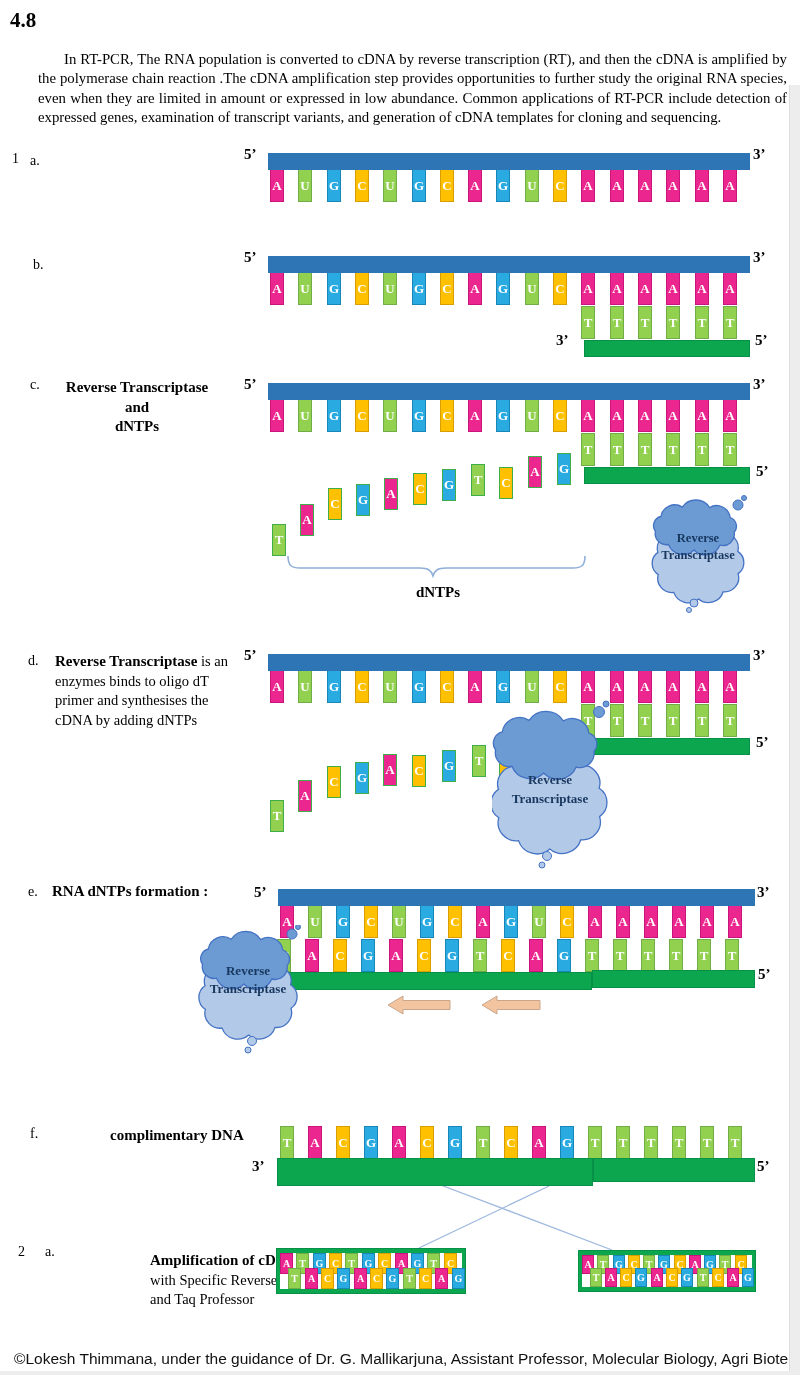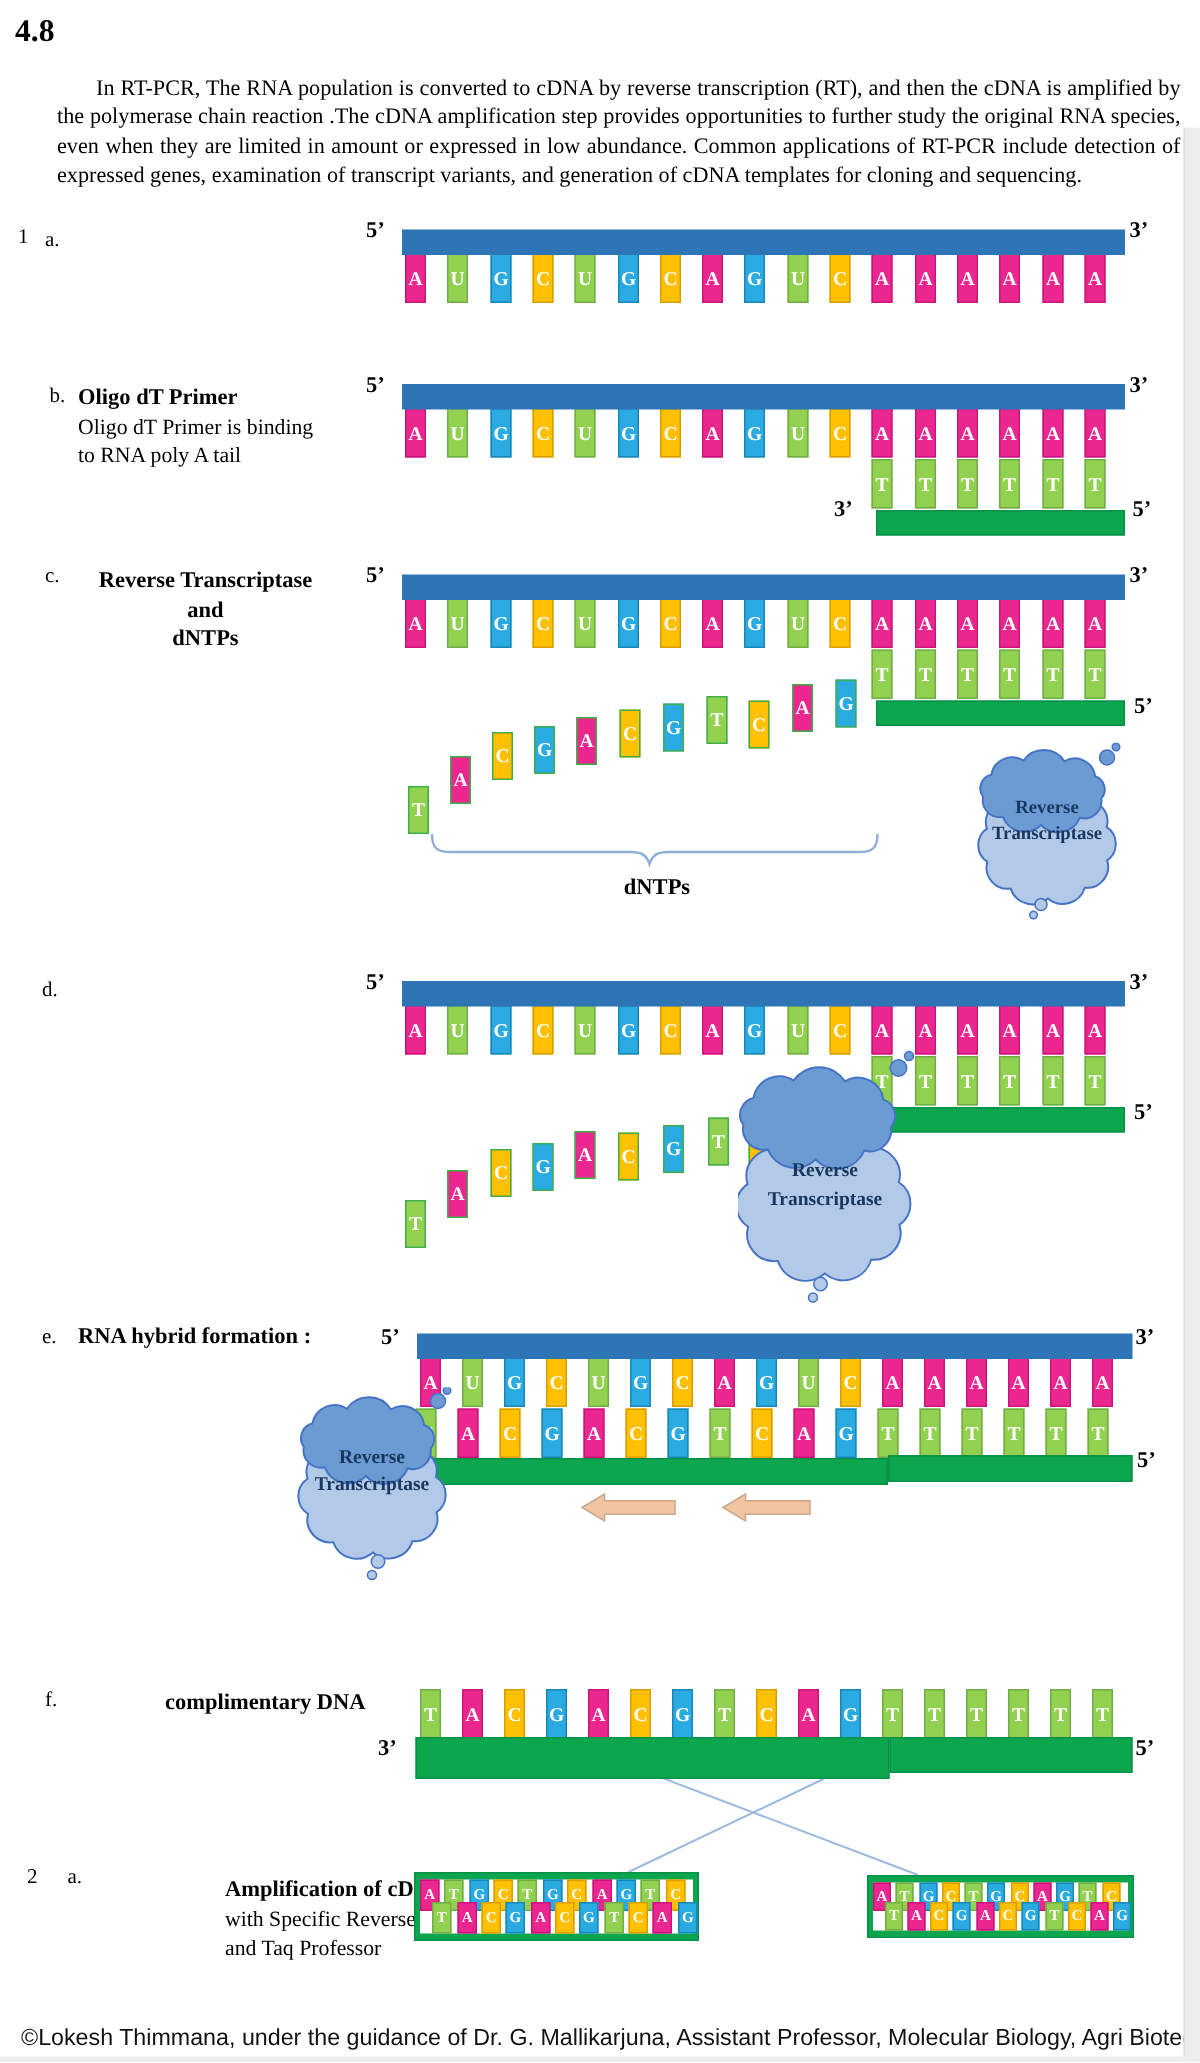--- a/index.html
+++ b/index.html
@@ -29,37 +29,36 @@
 
 <div id="page">
 
   <div class="abs ttl" style="left:10px;top:8px;">4.8</div>
   <div class="abs intro" style="left:38px;top:50px;width:749px;">In RT-PCR,  The RNA population is converted to cDNA by reverse transcription (RT), and then the cDNA is amplified by the polymerase chain reaction .The cDNA amplification step provides opportunities to further study the original RNA species, even when they are limited in amount or expressed in low abundance. Common applications of RT-PCR include detection of  expressed genes, examination of transcript variants, and generation of cDNA templates for cloning and sequencing.</div>
 
   <div class="idx" style="left:12px;top:151px;">1</div>
   <div class="idx" style="left:30px;top:153px;">a.</div>
 
   <div class="idx" style="left:33px;top:257px;">b.</div>
-  <div class="sec" style="left:52px;top:256px;width:160px;">
-    <span class="hd">Oligo dT Primer</span><br>
-    <span>Oligo  dT Primer is binding to RNA poly A tail</span>
-  </div>
 
   <div class="idx" style="left:30px;top:377px;">c.</div>
   <div class="sec" style="left:52px;top:378px;width:170px;text-align:center;">
     <span class="hd">Reverse Transcriptase</span><br>
     <span class="hd">and</span><br>
     <span class="hd">dNTPs</span>
   </div>
 
   <div class="idx" style="left:28px;top:653px;">d.</div>
+  <div class="sec" style="left:55px;top:652px;width:192px;">
+    <span class="hd">Reverse Transcriptase</span><span> is an enzymes binds to oligo dT primer and synthesises the cDNA by adding dNTPs</span>
+  </div>
 
   <div class="idx" style="left:28px;top:884px;">e.</div>
   <div class="sec" style="left:52px;top:882px;width:230px;">
-    <span class="hd">RNA hybrid formation :</span>
+    <span class="hd">RNA dNTPs formation :</span>
   </div>
 
   <div class="idx" style="left:30px;top:1126px;">f.</div>
   <div class="sec" style="left:110px;top:1126px;">
     <span class="hd">complimentary DNA</span>
   </div>
 
   <div class="idx" style="left:18px;top:1244px;">2</div>
   <div class="idx" style="left:45px;top:1244px;">a.</div>
   <div class="sec" style="left:150px;top:1251px;width:200px;">

